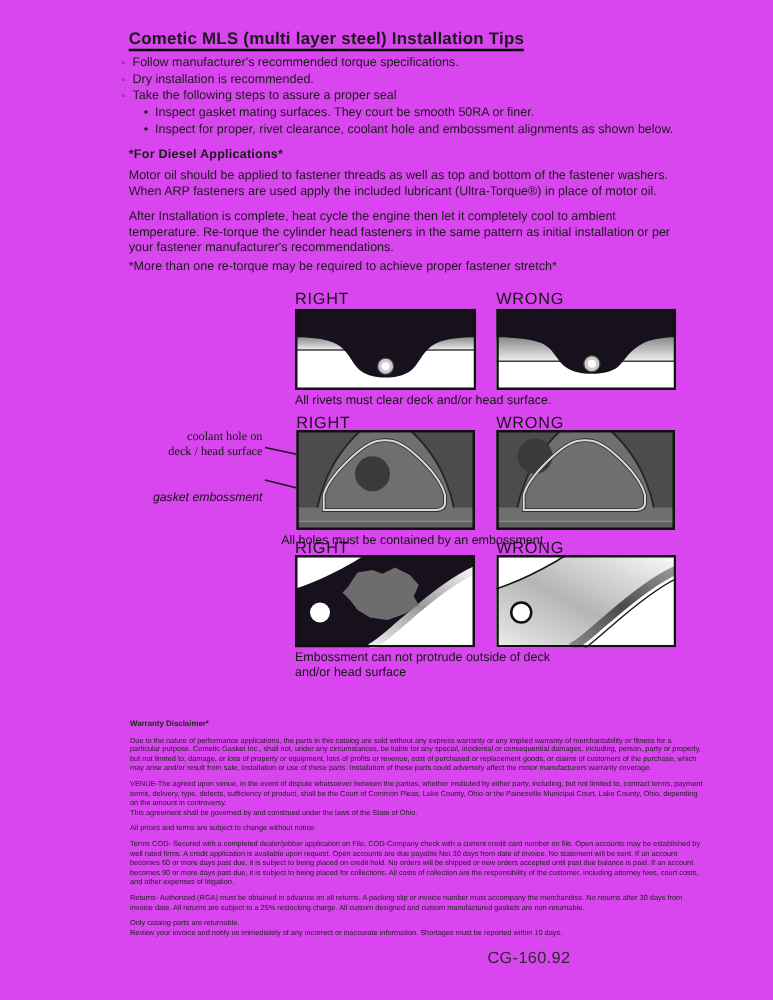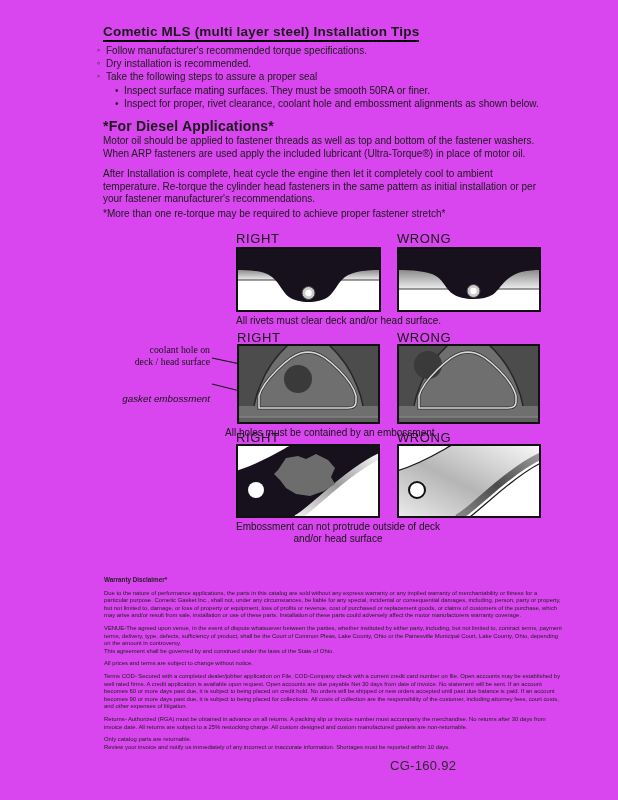--- a/index.html
+++ b/index.html
@@ -10,24 +10,24 @@
   .abs{position:absolute;}
   .title{
     font-size:13.5px;font-weight:bold;display:inline-block;
     border-bottom:2px solid #000;padding-bottom:1px;letter-spacing:0.2px;
   }
   .bullets{font-size:10px;line-height:13.2px;}
   .brow{display:flex;}
   .bullet-glyph{width:9px;flex:0 0 9px;text-align:left;font-size:9px;line-height:13.2px;}
   .sub{margin-left:18px;}
   .sub .bullet-glyph{font-size:10px;}
-  .h2{font-size:14px;font-weight:bold;letter-spacing:0.2px;}
+  .h2{font-size:10px;font-weight:bold;letter-spacing:0.2px;}
   .para{font-size:10px;line-height:12.6px;width:444px;}
   .figlabel{font-size:13px;letter-spacing:0.6px;color:#161616;}
-  .figcaption{font-size:10px;line-height:12px;color:#161616;text-align:center;}
+  .figcaption{font-size:10px;line-height:12px;color:#161616;}
   .annot{font-size:9.8px;line-height:11.5px;text-align:right;width:104px;color:#161616;}
   .fine{font-size:5.9px;line-height:7.6px;width:458px;color:#222;}
   .fine p{margin:0 0 5px 0;}
   .fine p.tight{margin:0;}
   .fine .wh{font-weight:bold;margin-bottom:6px;font-size:6.3px;}
   .footer-code{font-size:13px;color:#2b2b2b;letter-spacing:0.3px;}
   svg{display:block;}
 </style>
 </head>
 <body>
@@ -46,21 +46,21 @@
     <div class="brow">
       <span class="bullet-glyph">◦</span>
       <span>Dry installation is recommended.</span>
     </div>
     <div class="brow">
       <span class="bullet-glyph">◦</span>
       <span>Take the following steps to assure a proper seal</span>
     </div>
     <div class="brow sub">
       <span class="bullet-glyph">•</span>
-      <span>Inspect surface mating surfaces.  They must be smooth 50RA or finer.</span>
+      <span>Inspect gasket mating surfaces.  They court be smooth 50RA or finer.</span>
     </div>
     <div class="brow sub">
       <span class="bullet-glyph">•</span>
       <span>Inspect for proper, rivet clearance, coolant hole and embossment alignments as shown below.</span>
     </div>
   </div>
 
   <div class="abs h2" style="left:103px;top:118px;">*For Diesel Applications*</div>
   <div class="abs para" style="left:103px;top:135px;">Motor oil should be applied to fastener threads as well as top and bottom of the fastener washers. When ARP fasteners are used apply the included lubricant (Ultra-Torque®) in place of motor oil.</div>
   <div class="abs para" style="left:103px;top:168px;">After Installation is complete, heat cycle the engine then let it completely cool to ambient temperature. Re-torque the cylinder head fasteners in the same pattern as initial installation or per your fastener manufacturer's recommendations.</div>

